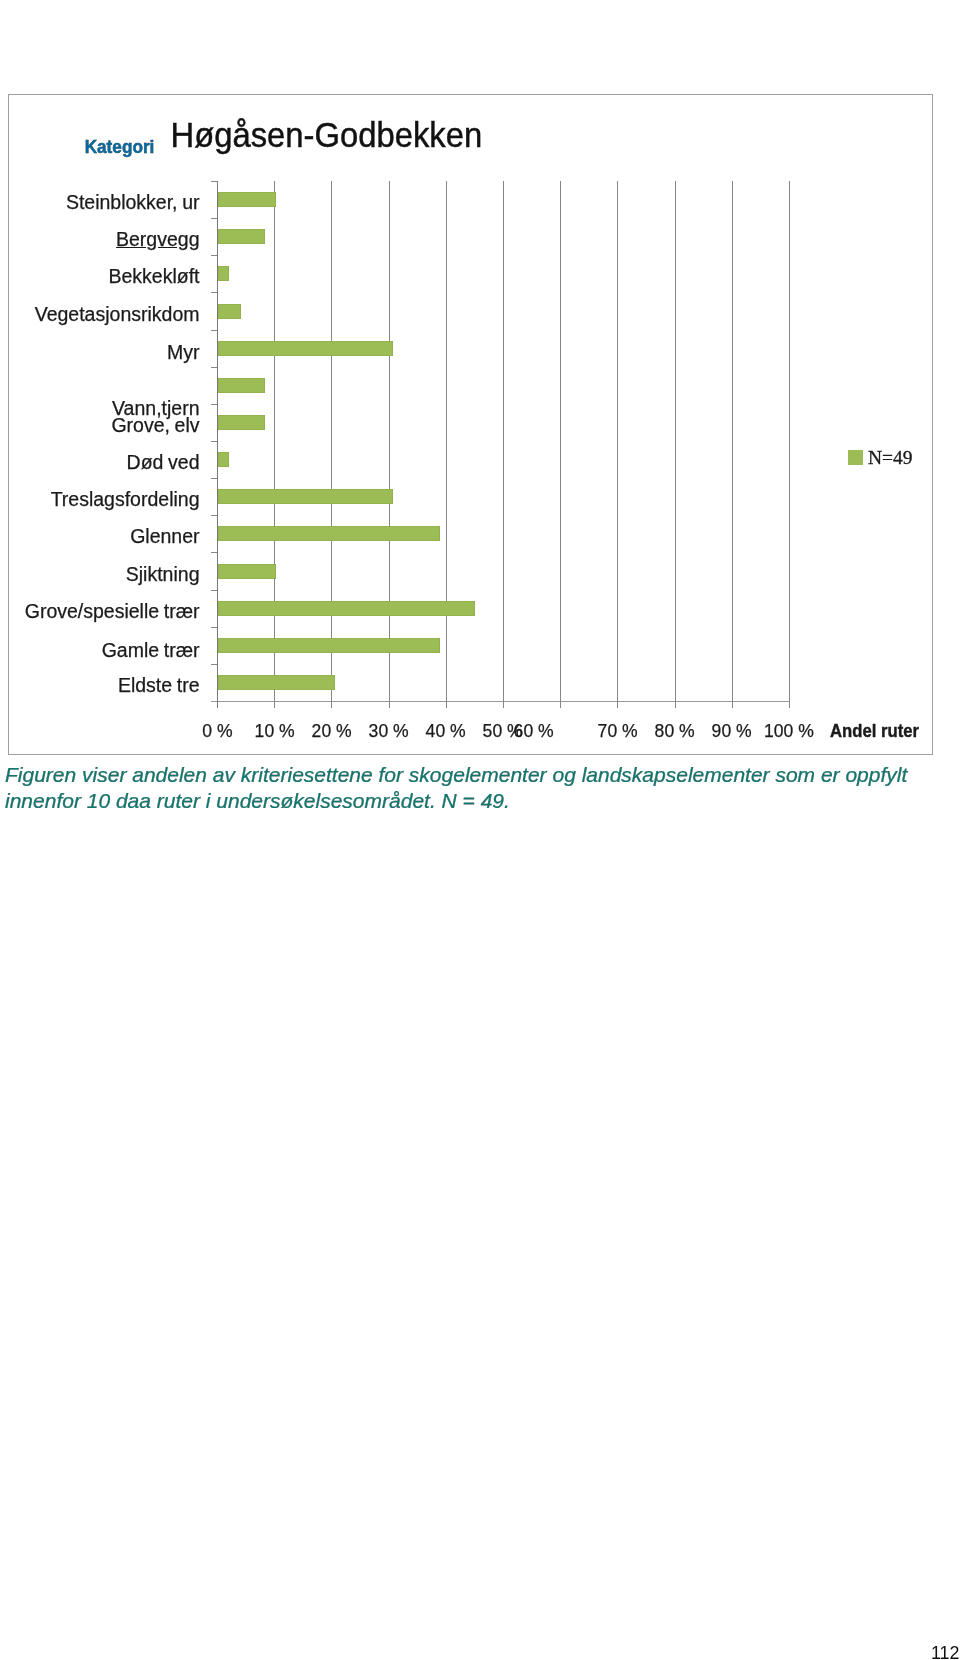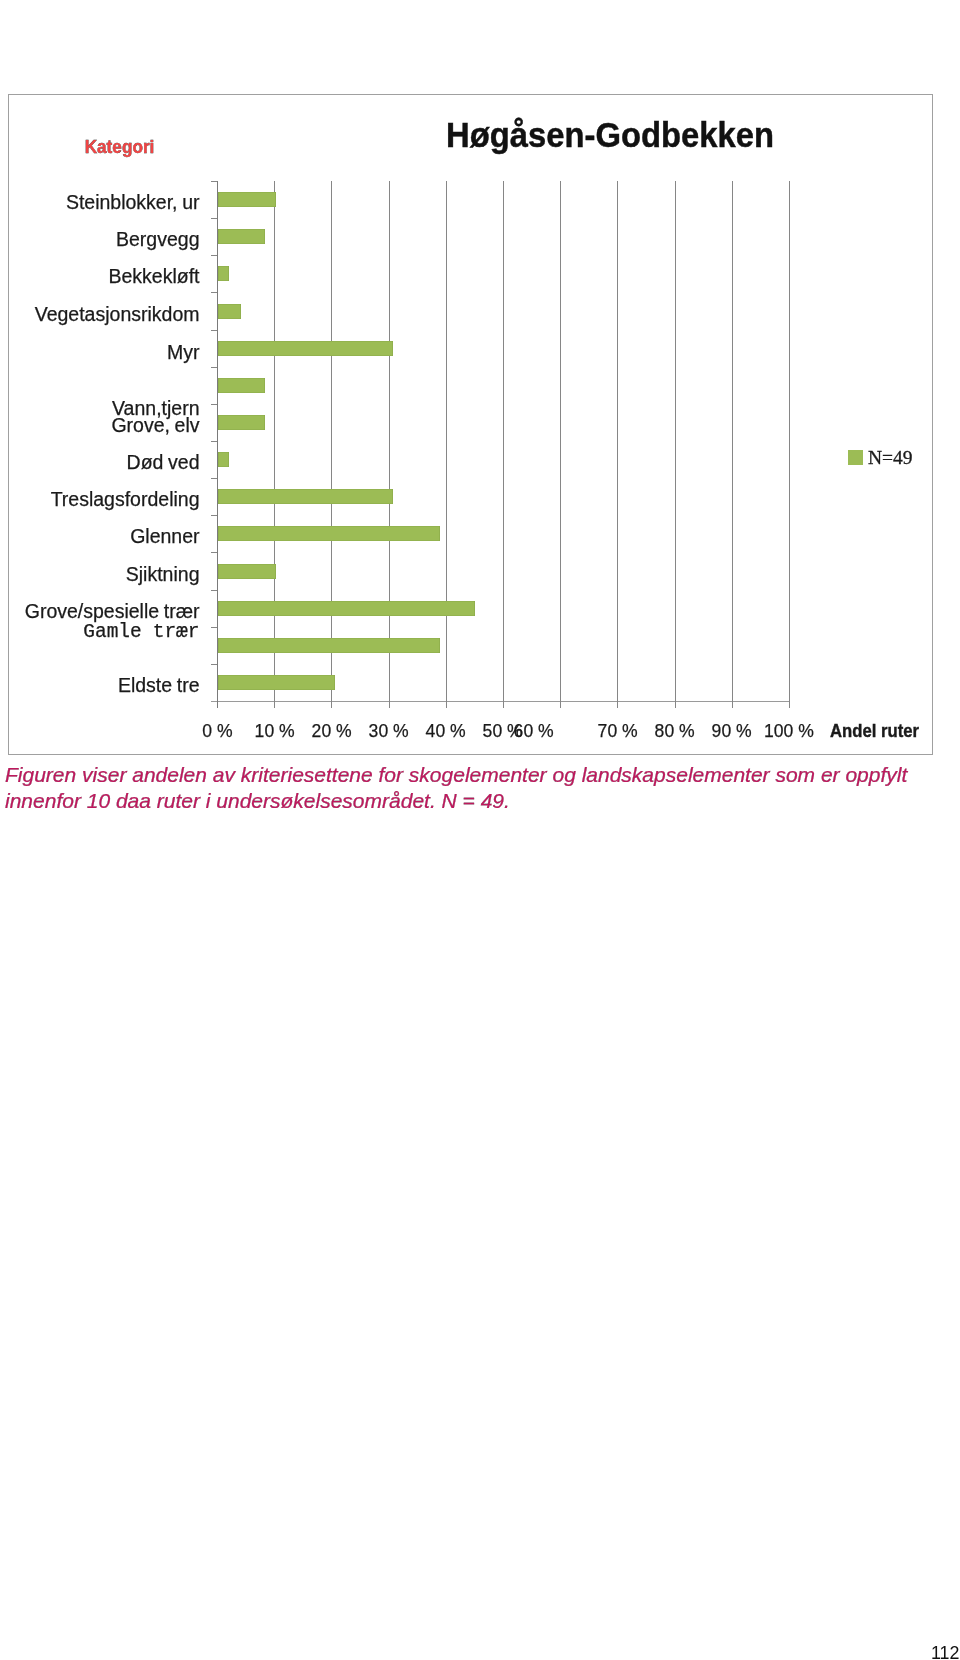--- a/index.html
+++ b/index.html
@@ -14,25 +14,25 @@
       transform:scaleX(1.015);transform-origin:left top;
       -webkit-text-stroke:1.2px #141414;paint-order:stroke fill;
       -webkit-font-smoothing:antialiased;}
   #logo svg{position:absolute;left:0;top:0;}
 
   
   #chartbox{position:absolute;left:8px;top:94px;width:925px;height:661px;
       border:1px solid #a0a0a0;box-sizing:border-box;background:#fff;}
 
   #kategori{position:absolute;left:20px;top:138px;width:200px;text-align:center;
-      font-weight:bold;font-size:18px;color:#ef4444;line-height:18px;
+      font-weight:bold;font-size:18px;color:#0369a1;line-height:18px;
       -webkit-text-stroke:0.4px #111;paint-order:stroke fill;}
   #kategori span{display:inline-block;transform:scaleX(0.955);transform-origin:center;}
-  #title{position:absolute;left:160px;top:118px;width:625px;text-align:right;
-      font-weight:bold;font-size:35px;color:#111;line-height:34px;
+  #title{position:absolute;left:160px;top:118px;width:625px;text-align:left;
+      font-weight:normal;font-size:35px;color:#111;line-height:34px;
       -webkit-text-stroke:0.45px #111;paint-order:stroke fill;}
   #title span{display:inline-block;transform:scaleX(0.937);transform-origin:center;}
 
   
   #plot{position:absolute;left:217px;top:181px;width:572px;height:520px;}
   .grid{position:absolute;top:0;width:1px;height:527px;background:#868686;}
   .grid.axis{background:#7a7a7a;}
   .bar{position:absolute;background:#9cbc55;height:15px;
        box-shadow:inset 0 0 0 0.6px #8aa94a;}
   .tick{position:absolute;left:-6px;width:6px;height:1px;background:#868686;}
@@ -51,51 +51,51 @@
       line-height:19px;white-space:nowrap;
       -webkit-text-stroke:0.4px #1a1a1a;paint-order:stroke fill;}
   #andel span{display:inline-block;transform:scaleX(0.878);transform-origin:left center;}
 
   #legend{position:absolute;left:848px;top:448px;display:flex;align-items:center;gap:5px;}
   #legend .sw{width:15px;height:15px;background:#9cbc55;}
   #legend .lb{font-size:19.5px;color:#1a1a1a;line-height:19px;white-space:nowrap;
       -webkit-text-stroke:0.3px #1a1a1a;paint-order:stroke fill;font-family:Liberation Serif, serif;}
 
   #caption{position:absolute;left:5px;top:762px;width:912px;font-family:"Liberation Sans",sans-serif;
-      font-style:italic;font-weight:normal;font-size:21px;line-height:26px;color:#be185d;
+      font-style:italic;font-weight:normal;font-size:21px;line-height:26px;color:#0f766e;
       -webkit-text-stroke:0.22px #111;paint-order:stroke fill;}
 
   #pageno{position:absolute;left:931px;top:1644px;font-size:17.5px;color:#111;line-height:18px;}
   #pageno span{display:inline-block;transform:scaleX(1.02);transform-origin:left top;}
 </style>
 </head>
 <body>
 
 <div class="page">
 
 
   <div id="chartbox"></div>
 
   <div id="kategori"><span>Kategori</span></div>
   <div id="title"><span>Høgåsen-Godbekken</span></div>
 
   <div id="cats">
       <div class="catlabel" style="top: 11.0714px;">Steinblokker, ur</div>
-      <div class="catlabel" style="top: 48.2143px;">Bergvegg</div>
+      <div class="catlabel" style="top: 48.2143px; text-decoration: underline;">Bergvegg</div>
       <div class="catlabel" style="top: 85.3571px;">Bekkekløft</div>
       <div class="catlabel" style="top: 122.5px;">Vegetasjonsrikdom</div>
       <div class="catlabel" style="top: 161px;">Myr</div>
       <div class="catlabel" style="top: 196.786px; margin-top: 20px;">Vann,tjern</div>
       <div class="catlabel" style="top: 233.929px;">Grove, elv</div>
       <div class="catlabel" style="top: 271.071px;">Død ved</div>
       <div class="catlabel" style="top: 308.214px;">Treslagsfordeling</div>
       <div class="catlabel" style="top: 345.357px; text-align: center;">Glenner</div>
       <div class="catlabel" style="top: 382.5px;">Sjiktning</div>
       <div class="catlabel" style="top: 419.643px;">Grove/spesielle trær</div>
-      <div class="catlabel" style="top: 441px; font-family: Liberation Mono, monospace;">Gamle trær</div>
+      <div class="catlabel" style="top: 459px;">Gamle trær</div>
       <div class="catlabel" style="top: 493.929px;">Eldste tre</div>
     </div>
   <div id="plot">
     <div id="xaxis"></div>
   <div class="grid axis" style="left: 0px;"></div>
       <div class="grid" style="left: 57.2px;"></div>
       <div class="grid" style="left: 114.4px;"></div>
       <div class="grid" style="left: 171.6px;"></div>
       <div class="grid" style="left: 228.8px;"></div>
       <div class="grid" style="left: 286px;"></div>

